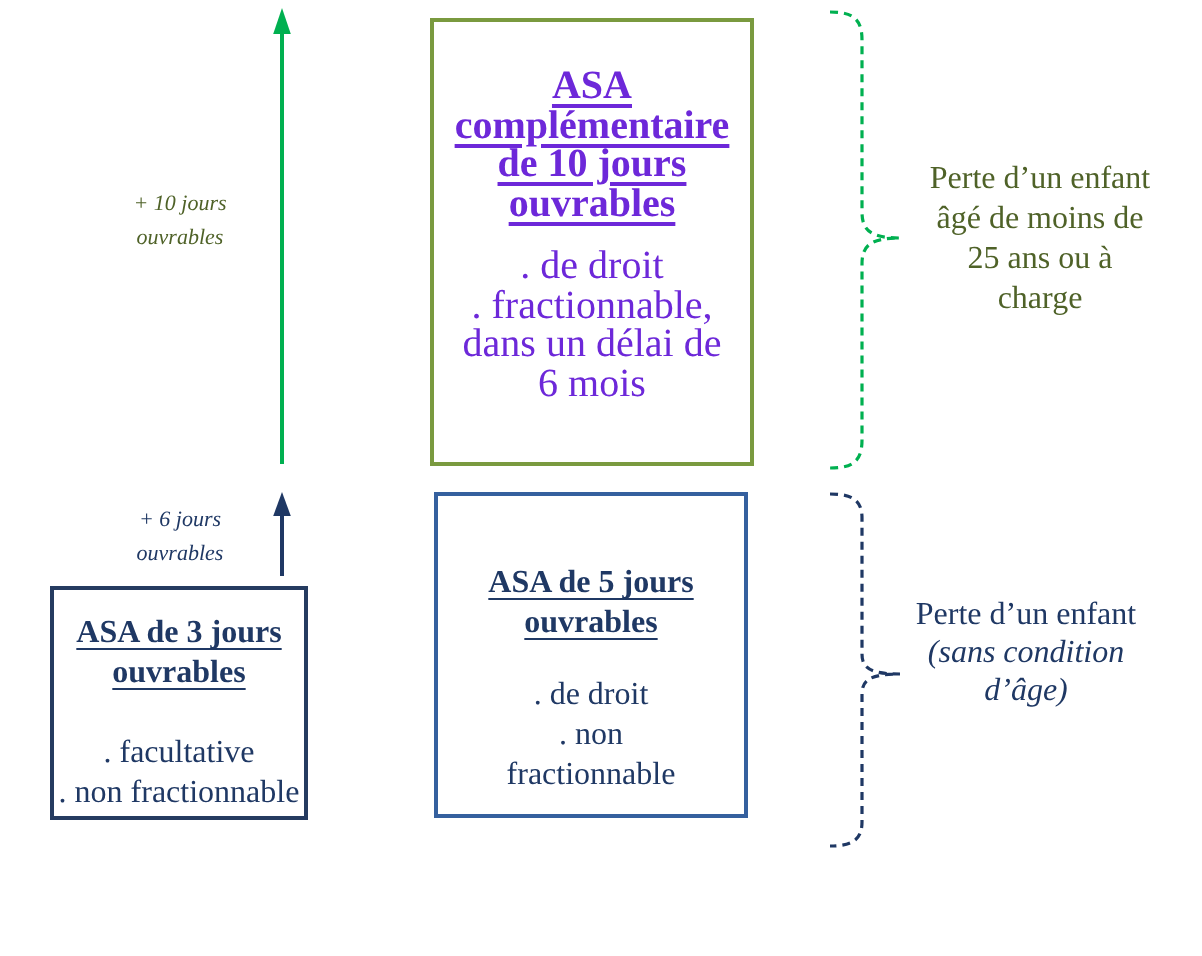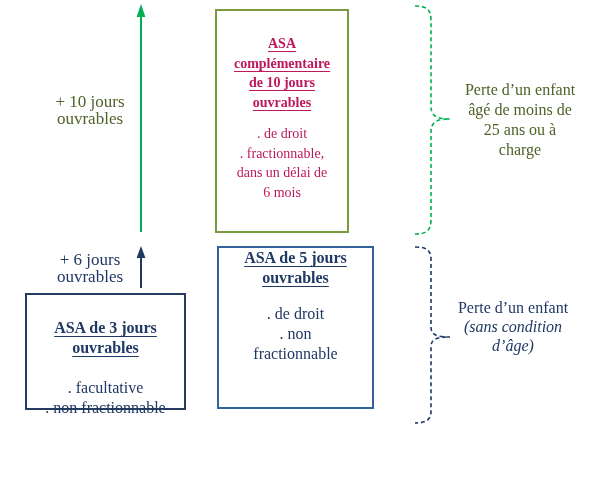--- a/index.html
+++ b/index.html
@@ -9,39 +9,39 @@
   }
   .abs { position:absolute; }
   .lines { white-space:pre-line; text-align:center; }
   .box {
     position:absolute; background:#ffffff; box-sizing:border-box; text-align:center;
   }
   .box-title {
     font-weight:bold; text-decoration:underline; text-underline-offset:3px;
   }
   .box10 {
-    left:215px; top:9px; width:134px; height:224px;
+    left:215px; top:9px; width:162px; height:224px;
     border:2px solid #7A9A3F; padding-top:23px;
-    font-size:14px; line-height:19.5px; color:#be185d;
+    font-size:20px; line-height:19.5px; color:#6d28d9;
   }
   .box10 .box-body { margin-top:12px; }
   .box5 {
     left:217px; top:246px; width:157px; height:163px;
-    border:2px solid #35609E; 
+    border:2px solid #35609E; padding-top:34px;
     font-size:16px; line-height:20px; color:#1F3864;
   }
   .box5 .box-body { margin-top:16px; }
   .box3 {
-    left:25px; top:293px; width:161px; height:117px;
-    border:2px solid #253B60; padding-top:23px;
+    left:25px; top:293px; width:129px; height:117px;
+    border:2px solid #253B60; padding-top:12px;
     font-size:16px; line-height:20px; color:#1F3864;
   }
   .box3 .box-body { margin-top:20px; }
   .arrow-label {
-    font-size:17px; line-height:16.5px; width:110px;text-align:center;
+    font-style:italic; font-size:11px; line-height:16.5px; width:110px;text-align:center;
   }
   .plus10 { left:35px; top:94px; color:#4F6228; }
   .plus2  { left:35px; top:252px; color:#1F3864; }
   .side-note { font-size:16px; line-height:20px; }
   .green-note { left:445px; top:80px; width:150px; color:#4F6228; }
   .navy-note  { left:438px; top:298px; width:150px; color:#1F3864; line-height:19px; }
   .navy-note .it { font-style:italic; }
   .caption {
     font-style:italic; font-size:15.5px; line-height:17.5px; color:#1A1A1A;
   }

